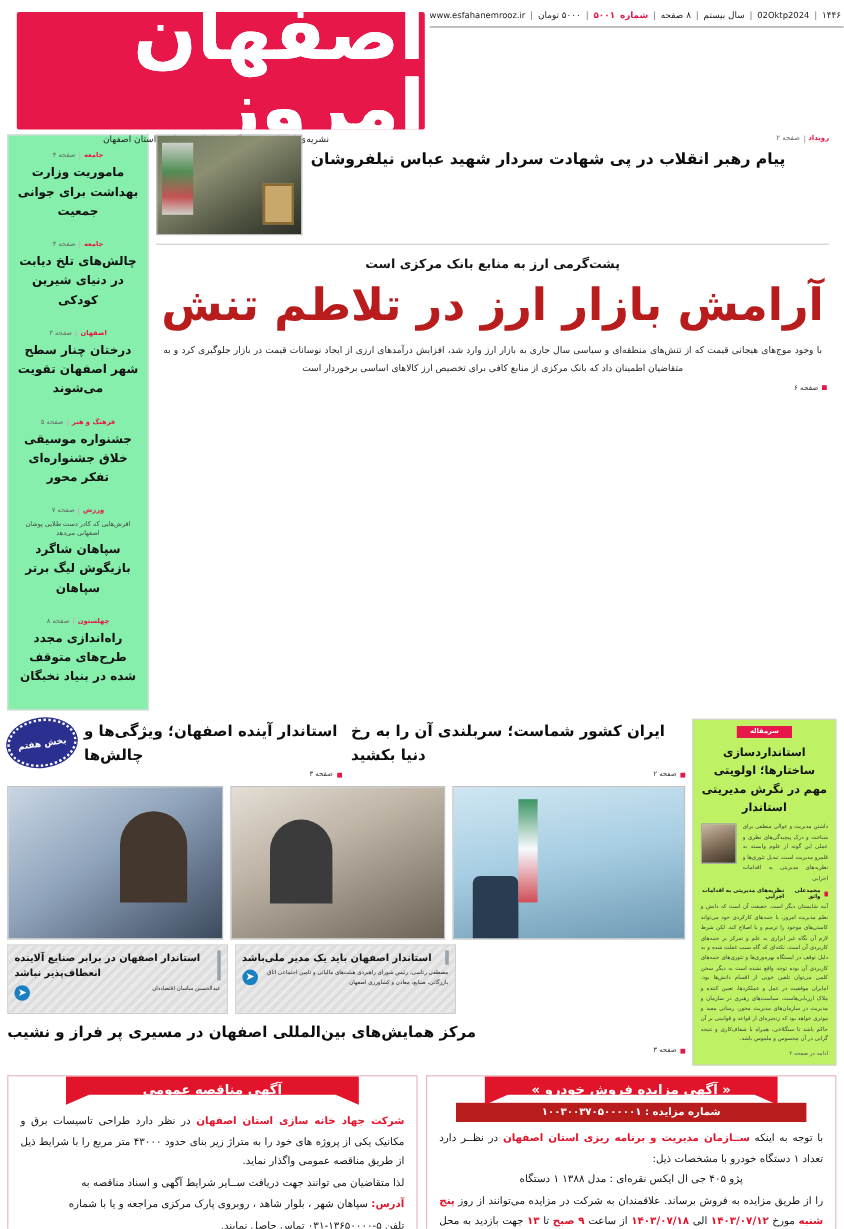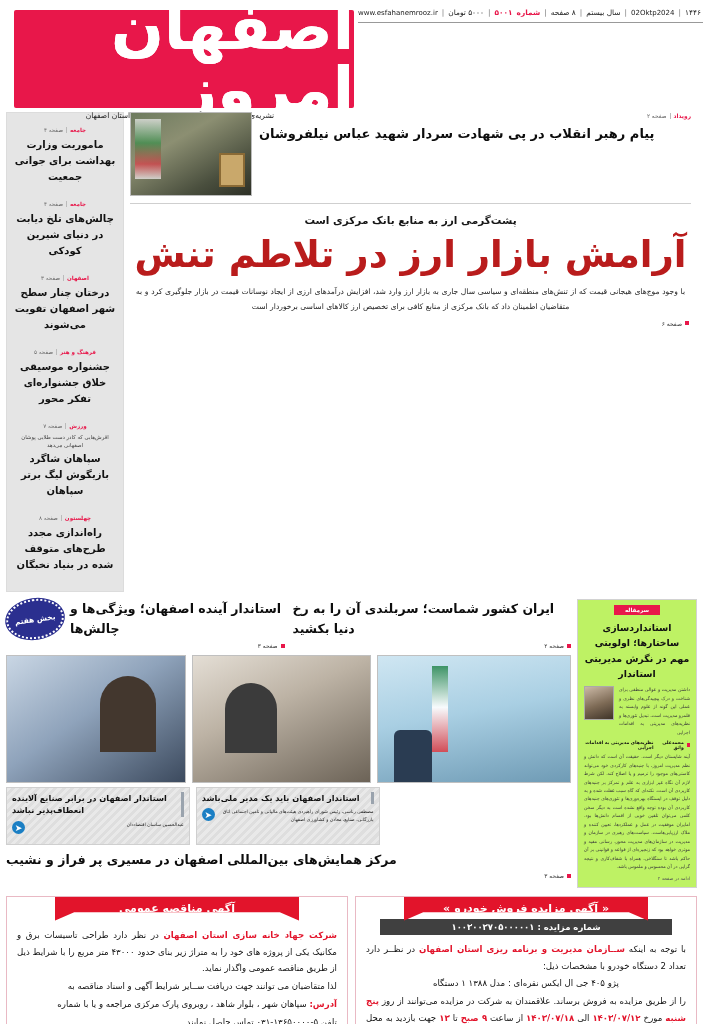--- a/index.html
+++ b/index.html
@@ -37,21 +37,21 @@
   .info-line .issue { color: #e8174a; font-weight: bold; }
   .info-line .site { direction: ltr; font-size: 7px; }
 
   
   .body-grid { display: flex; flex-direction: row; gap: 0px; }
 
   
   .sidebar {
     order: 3;
     width: 118px; flex: 0 0 118px;
-    background: #e5e5e5; border: 1px solid #dcdcdc;
+    background: #86efac; border: 1px solid #dcdcdc;
     padding: 8px 7px; margin-left: 0px;
   }
   .sb-item { padding: 6px 0 10px; border-bottom: 0; }
   .sb-meta { display: flex; flex-direction: row; justify-content: center; align-items: center; gap: 3px; font-size: 5.6px; margin-bottom: 4px; }
   .sb-cat { color: #e8174a; font-weight: bold; }
   .sb-pg { color: #666; border-right: 1px solid #bbb; padding-right: 3px; }
   .sb-kicker { font-size: 5.4px; color: #444; text-align: center; line-height: 1.5; margin-bottom: 2px; }
   .sb-title { font-size: 10px; font-weight: bold; line-height: 1.6; text-align: center; color: #111; }
 
   
@@ -143,21 +143,21 @@
 
   .ad { border: 1px solid #bdbdbd; background: #fff; position: relative; padding: 0 0 4px; }
   .ad-red { border-color: #e9b9c4; }
 
   .ad-ribbon {
     margin: 0 auto; width: 72%; text-align: center; color: #fff; font-weight: bold;
     font-size: 11px; padding: 5px 0 6px; position: relative; top: 0;
     clip-path: polygon(0 0, 100% 0, 100% 100%, 92% 64%, 8% 64%, 0 100%);
   }
   .rib-red { background: #e2142b; }
-  .ad-subribbon { background:#404040; color:#fff; font-size:8.5px; font-weight:bold; text-align:center; padding:3px 0; margin:-2px auto 0; width:86%; }
+  .ad-subribbon { background:#b91c1c; color:#fff; font-size:8.5px; font-weight:bold; text-align:center; padding:3px 0; margin:-2px auto 0; width:86%; }
 
   .ad-body { padding: 6px 10px 2px; font-size: 8.6px; line-height: 1.95; text-align: justify; color: #111; }
   .hl-red { color: #e2142b; font-weight: bold; }
   .ad-line { margin-bottom: 1px; }
   .ad-center { text-align: center; }
 </style>
 </head>
 <body>
 
 <div class="page">
@@ -342,21 +342,21 @@
     </div>
   </div>
 
   <div class="ads">
 
     <div class="ads-col">
       <div class="ad ad-red">
         <div class="ad-ribbon rib-red">« آگهی مزایده فروش خودرو »</div>
         <div class="ad-subribbon">شماره مزایده : ۱۰۰۳۰۰۳۷۰۵۰۰۰۰۰۱</div>
         <div class="ad-body">
-          <div class="ad-line"><span>با توجه به اینکه </span><span class="hl-red">ســازمان مدیریت و برنامه ریزی استان اصفهان</span><span> در نظــر دارد تعداد </span><span class="b">2 دستگاه خودرو</span><span> با مشخصات ذیل:</span></div>
+          <div class="ad-line"><span>با توجه به اینکه </span><span class="hl-red">ســازمان مدیریت و برنامه ریزی استان اصفهان</span><span> در نظــر دارد تعداد </span><span class="b">۱ دستگاه خودرو</span><span> با مشخصات ذیل:</span></div>
           <div class="ad-line ad-center"><span class="b">پژو ۴۰۵ جی ال ایکس نقره‌ای :   مدل ۱۳۸۸      ۱ دستگاه</span></div>
           <div class="ad-line"><span>را از طریق مزایده به فروش برساند. علاقمندان به شرکت در مزایده می‌توانند از روز </span><span class="hl-red">پنج شنبه</span><span> مورخ </span><span class="hl-red">۱۴۰۳/۰۷/۱۲</span><span> الی </span><span class="hl-red">۱۴۰۳/۰۷/۱۸</span><span> از ساعت </span><span class="hl-red">۹ صبح</span><span> تا </span><span class="hl-red">۱۳</span><span> جهت بازدید به محل این سازمان واقع در اصفهان خیابان توحید جنوبی، نبش کوچه بهار آزادی، ســازمان مدیریت و برنامه ریزی اســتان اصفهان مراجعه نمایند (جهت هماهنگی با آقای رحمانی به شــماره </span></div>
 
         </div>
 
       </div>
 
     </div>
 
     <div class="ads-col">

